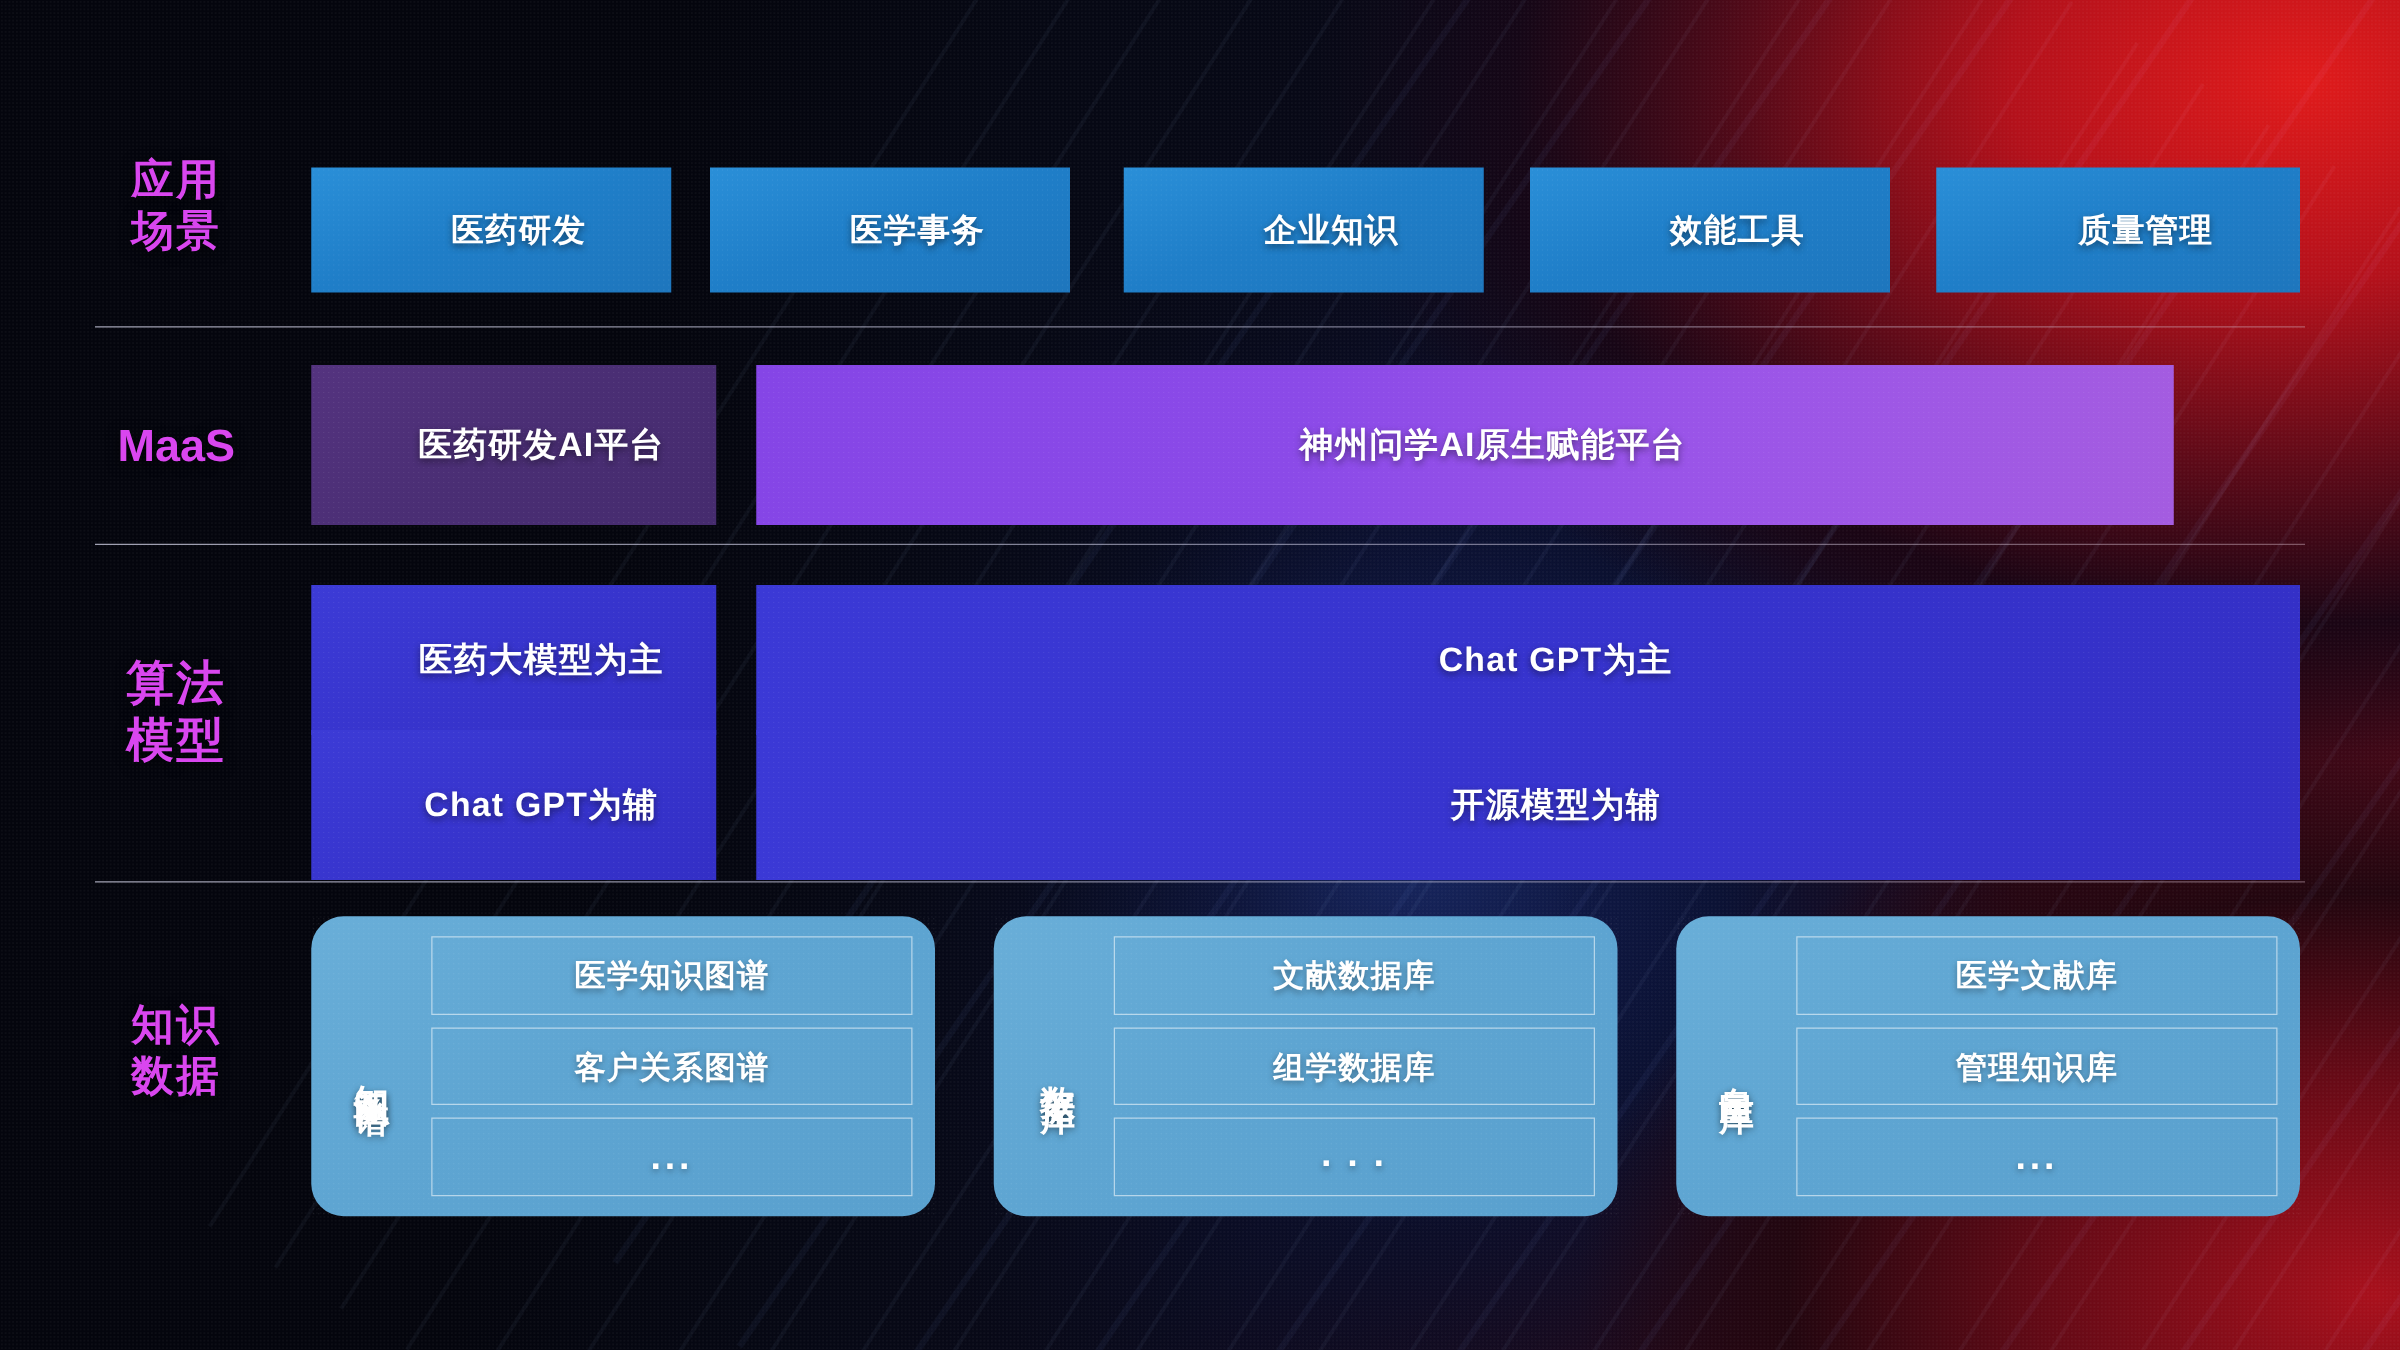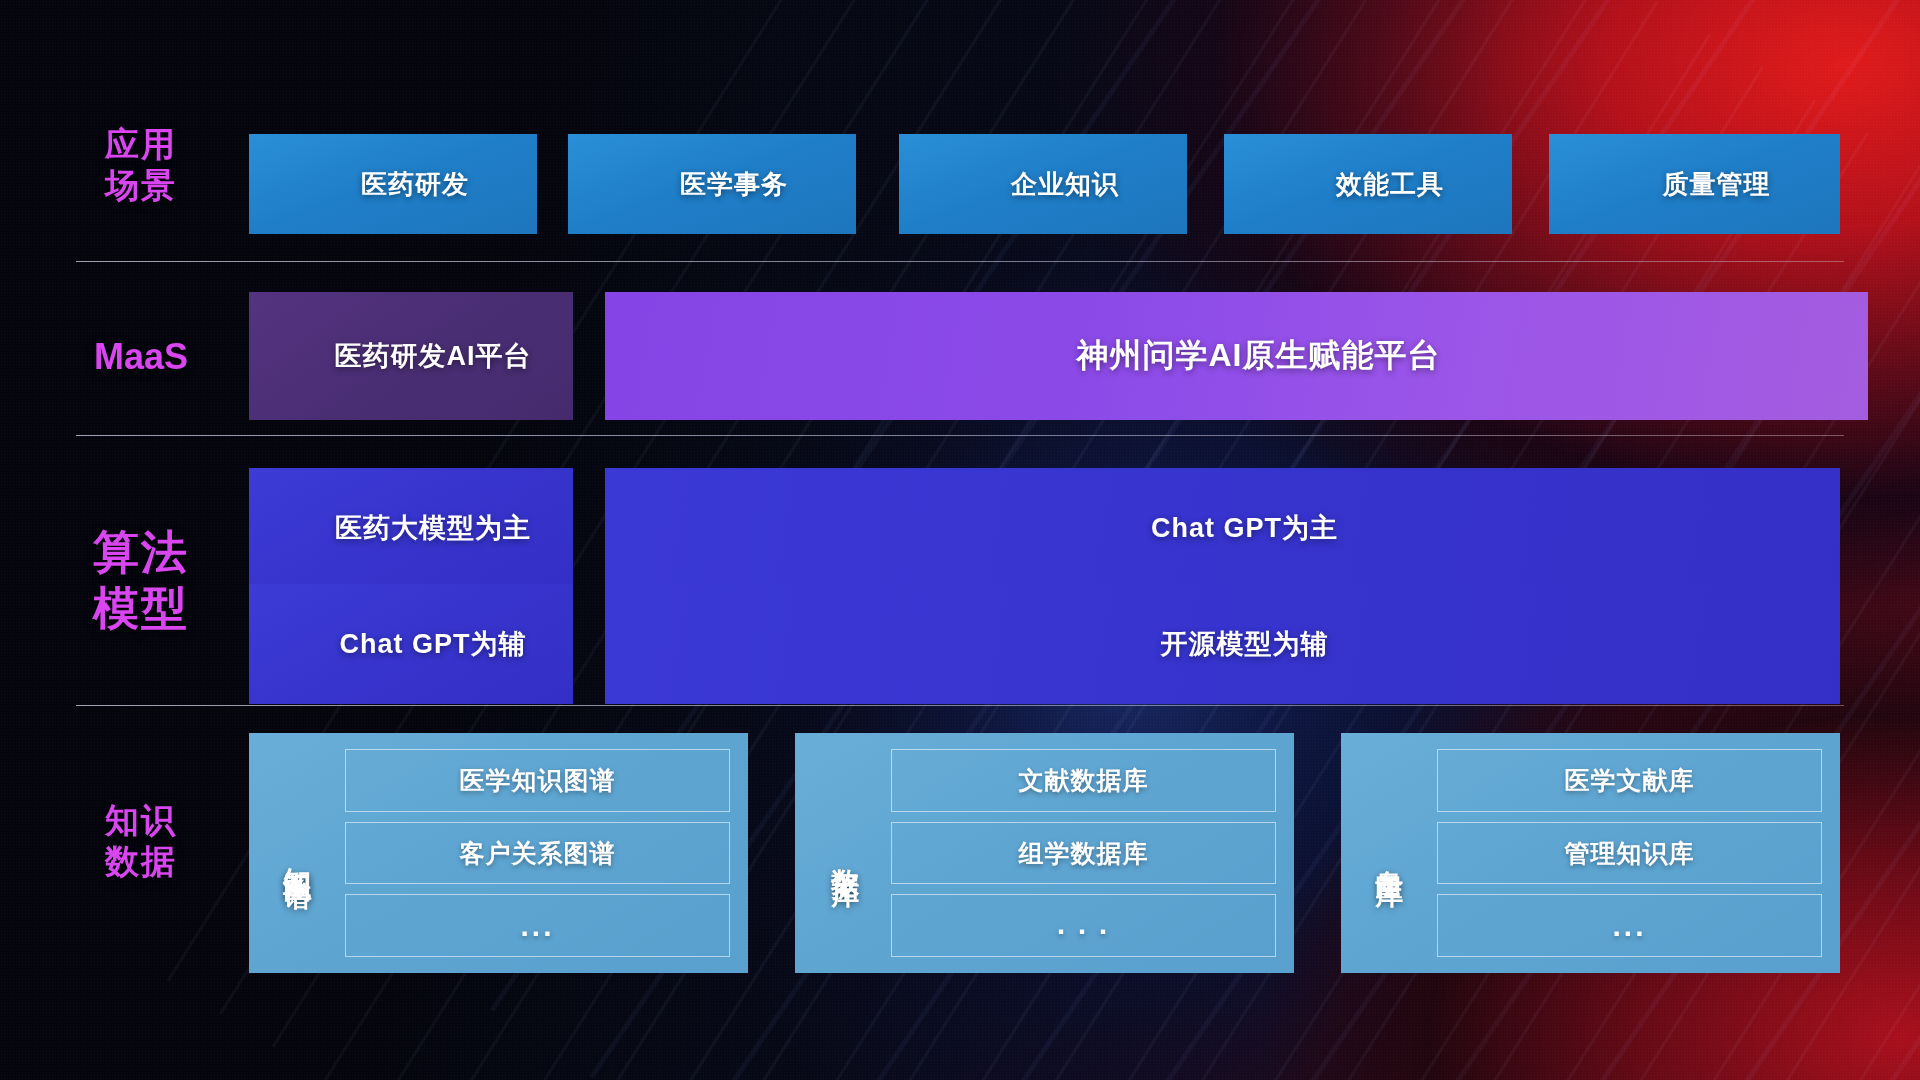--- a/index.html
+++ b/index.html
@@ -161,24 +161,24 @@
     top: 292px;
     width: 324px;
     height: 128px;
     background: linear-gradient(145deg, #54337f 0%, #4a2e74 50%, #452b6e 100%);
     font-size: 27px;
     letter-spacing: 1px;
   }
   .maas-right {
     left: 605px;
     top: 292px;
-    width: 1263px;
+    width: 1134px;
     height: 128px;
     background: linear-gradient(100deg, #8545e6 0%, #8b4ae8 38%, #9b55e8 68%, #a45ce0 100%);
-    font-size: 32px;
+    font-size: 27px;
     letter-spacing: 1px;
   }
 
   
   .alg-left {
     left: 249px;
     width: 324px;
     height: 120px;
     background: linear-gradient(150deg, #3c3bd6 0%, #3734cd 50%, #332fc6 100%);
     font-size: 27px;
@@ -198,20 +198,21 @@
   
   .kcard {
     position: absolute;
     top: 733px;
     height: 240px;
     background: linear-gradient(150deg, #69aed8 0%, #5ea5d2 45%, #59a0ce 100%);
     display: flex;
     align-items: stretch;
     box-sizing: border-box;
     padding: 10px 14px 10px 10px;
+    border-radius: 26px;
   }
   .kcard::after {
     content: "";
     position: absolute;
     inset: 0;
     opacity: .22;
     background-image: radial-gradient(rgba(255,255,255,.5) 0.6px, rgba(0,0,0,0) 0.7px);
     background-size: 4px 4px;
     pointer-events: none;
   }
@@ -288,21 +289,21 @@
 
     <div class="label-col" style="top:335px; font-size:36px; letter-spacing:0;">
       <div>MaaS</div>
     </div>
 
     <div class="box maas-left">医药研发AI平台</div>
     <div class="box maas-right">神州问学AI原生赋能平台</div>
 
     <div class="divider" style="top:435px;"></div>
 
-    <div class="label-col" style="top:524px; font-size:46px;">
+    <div class="label-col" style="top:524px; font-size:38px;">
       <div>算法</div>
       <div>模型</div>
     </div>
 
     <div class="box alg-left alg-row1">医药大模型为主</div>
     <div class="box alg-left alg-row2">Chat GPT为辅</div>
 
     <div class="box alg-right alg-row1">Chat GPT为主</div>
     <div class="box alg-right alg-row2">开源模型为辅</div>
 

